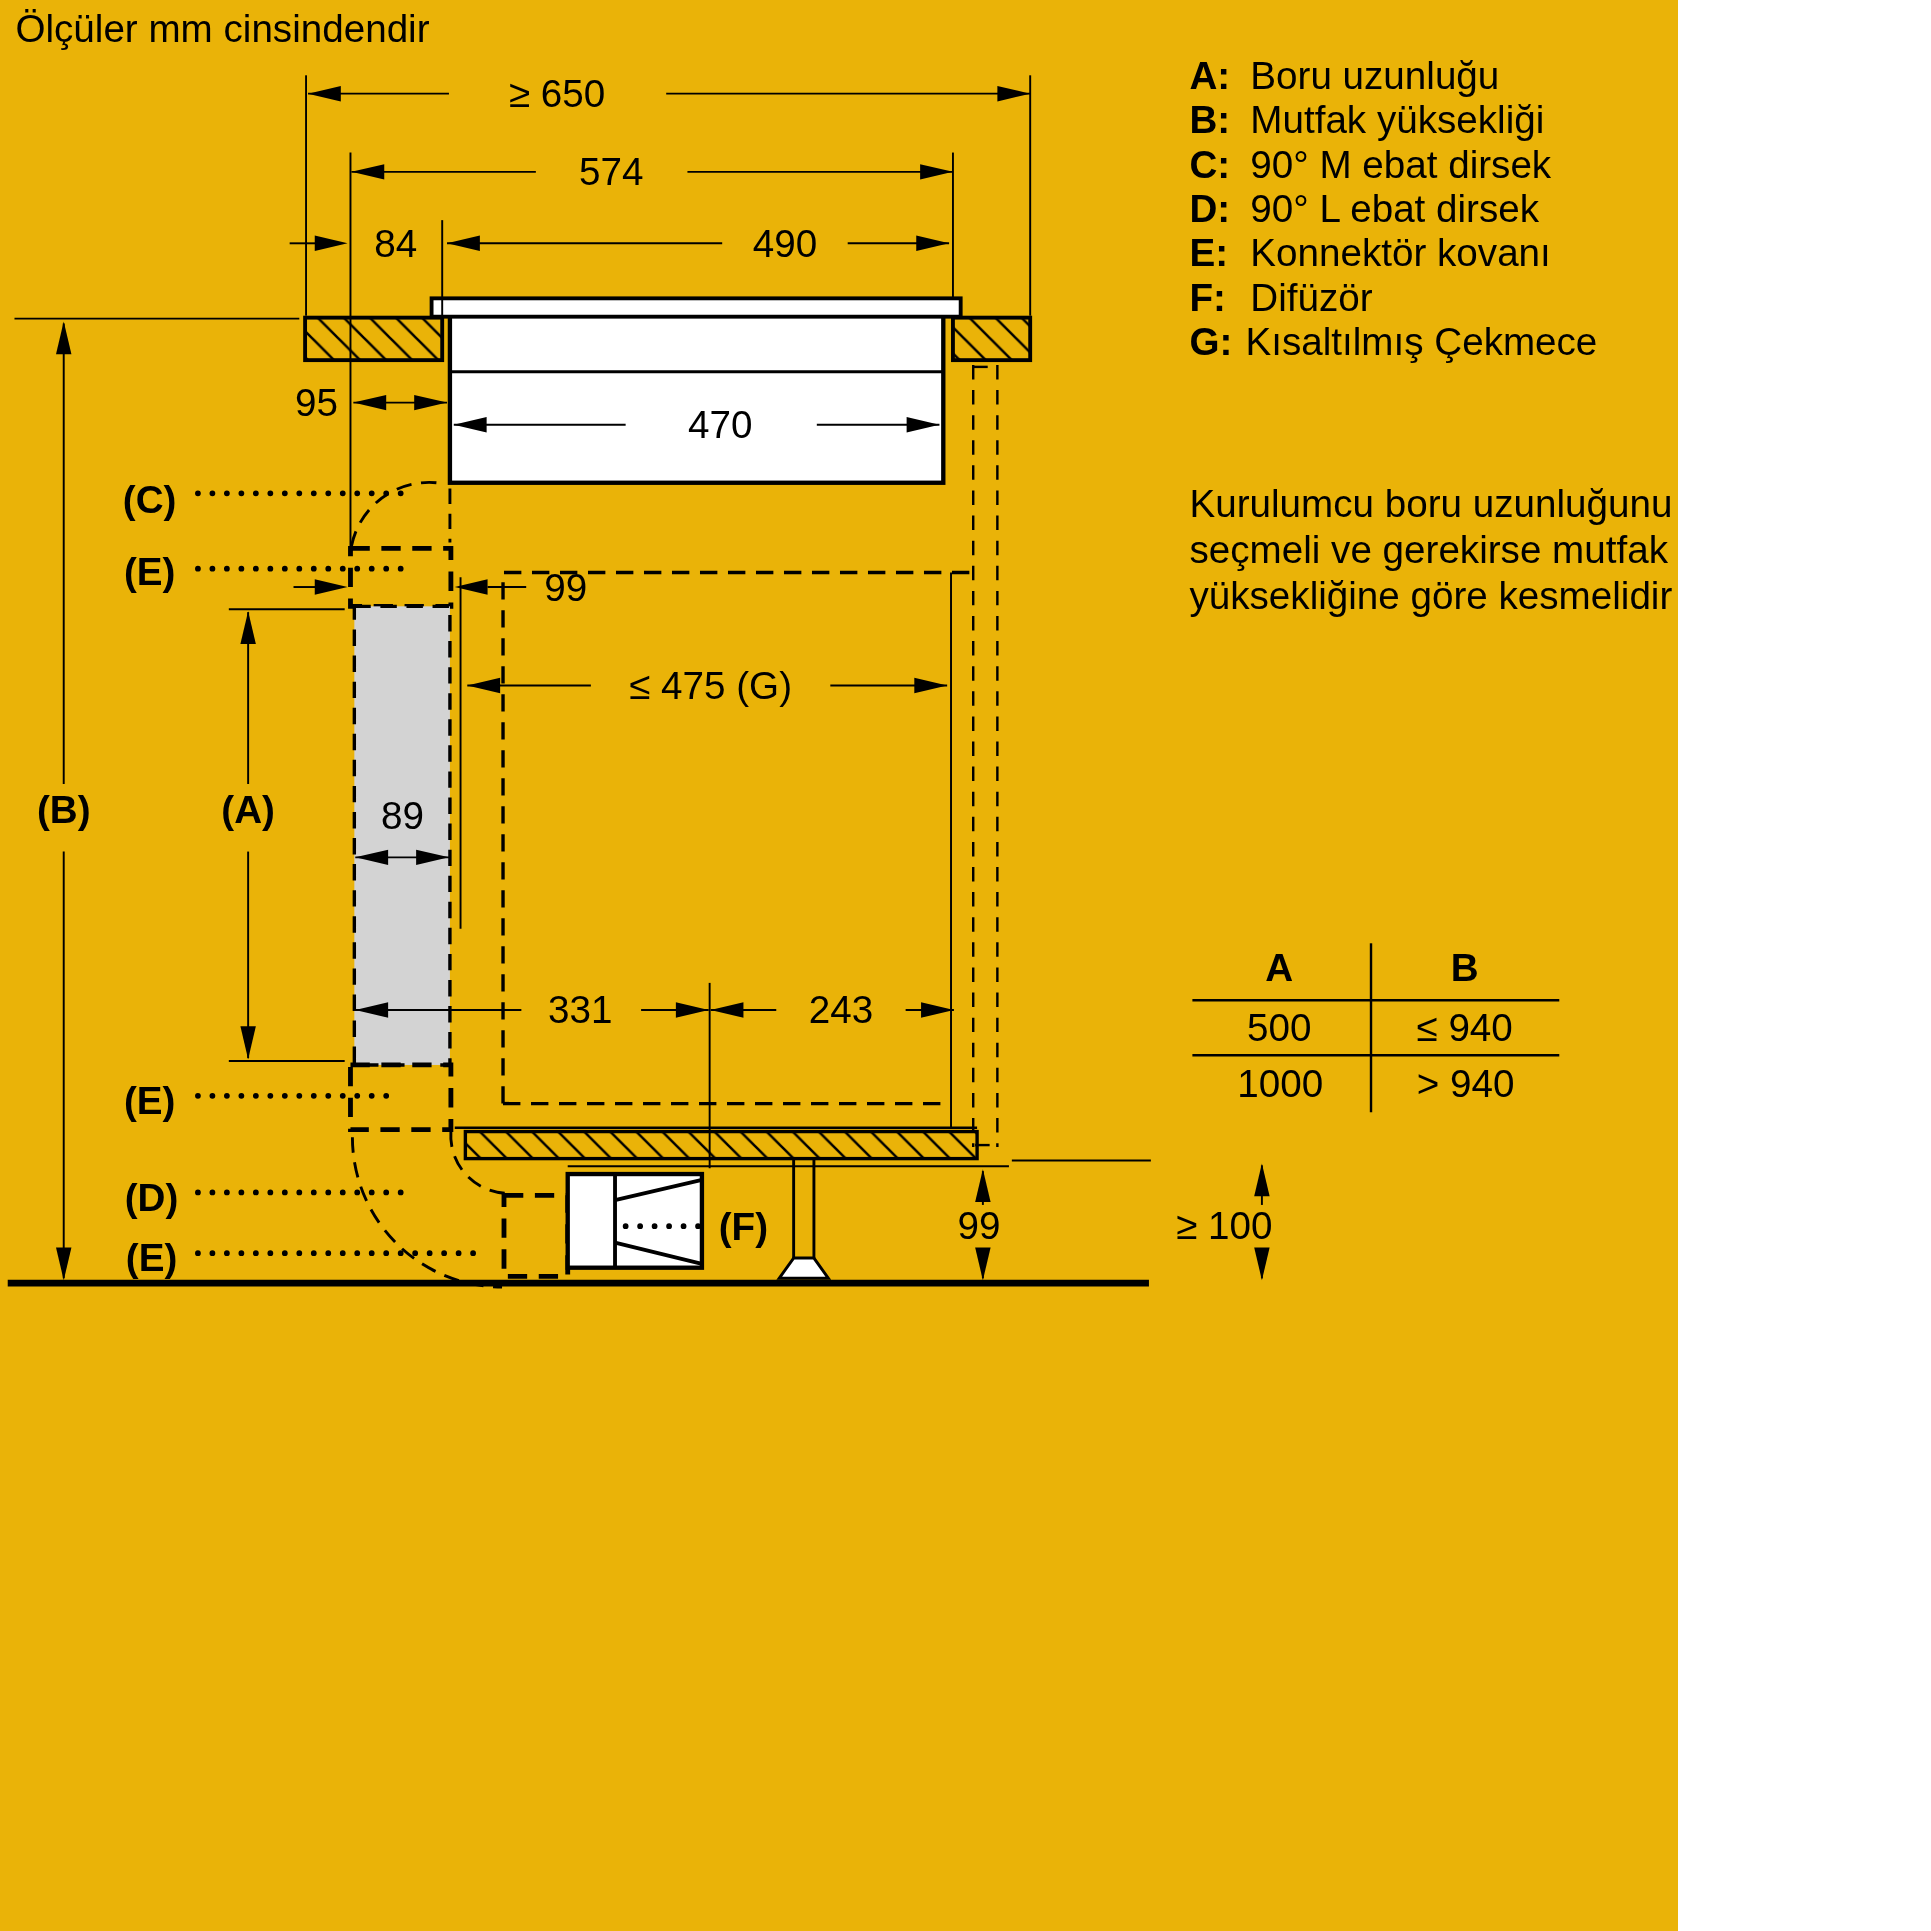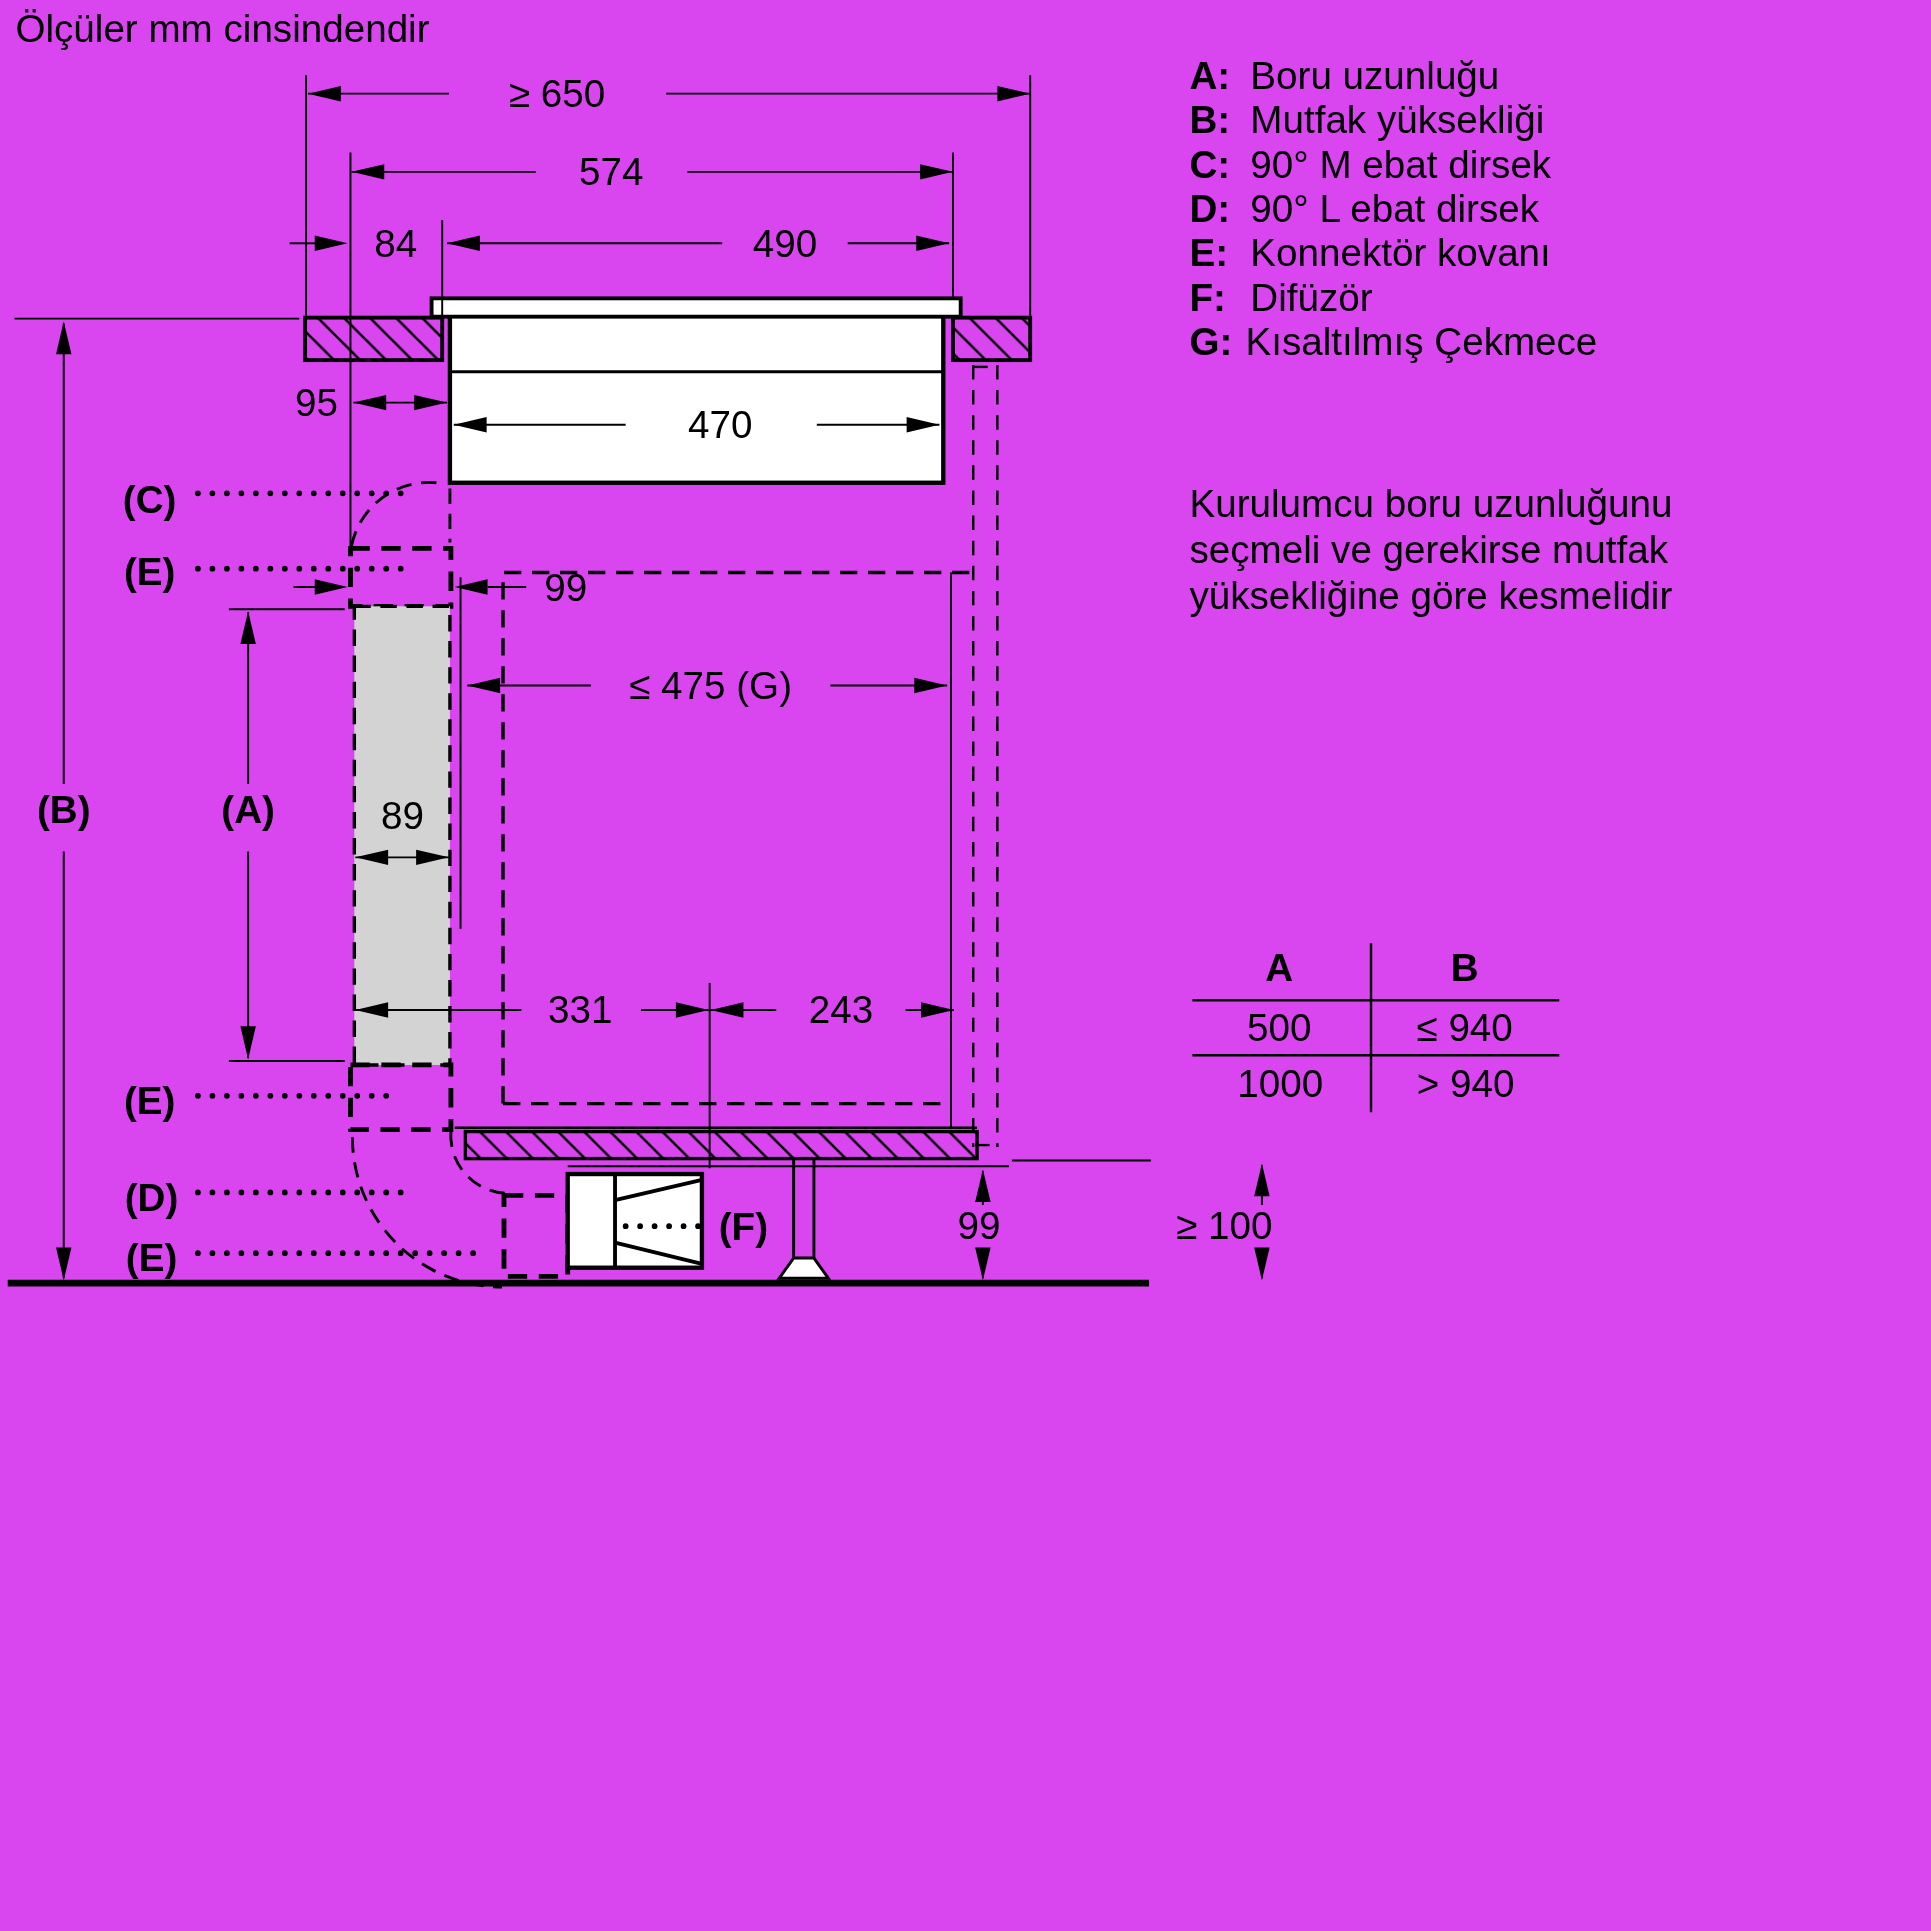--- a/index.html
+++ b/index.html
@@ -1,16 +1,16 @@
 <!DOCTYPE html>
 <html><head>
 <meta charset="utf-8">
 <style>
   html,body{margin:0;padding:0;background:#ffffff;}
-  .page{position:relative;width:1931px;height:1931px;background:#d946ef;overflow:hidden;}
+  .page{position:relative;width:1678px;height:1931px;background:#eab308;overflow:hidden;}
   svg{display:block;}
   .t{font-family:"Liberation Sans",sans-serif;font-size:40px;fill:#000000;}
   .b{font-weight:bold;}
   .mid{text-anchor:middle;}
   .end{text-anchor:end;}
   .s2{stroke:#000;stroke-width:2;fill:none;}
   .s25{stroke:#000;stroke-width:2.5;fill:none;}
   .s3{stroke:#000;stroke-width:3;fill:none;}
   .s4{stroke:#000;stroke-width:4;fill:none;}
   .s7{stroke:#000;stroke-width:7;fill:none;}

